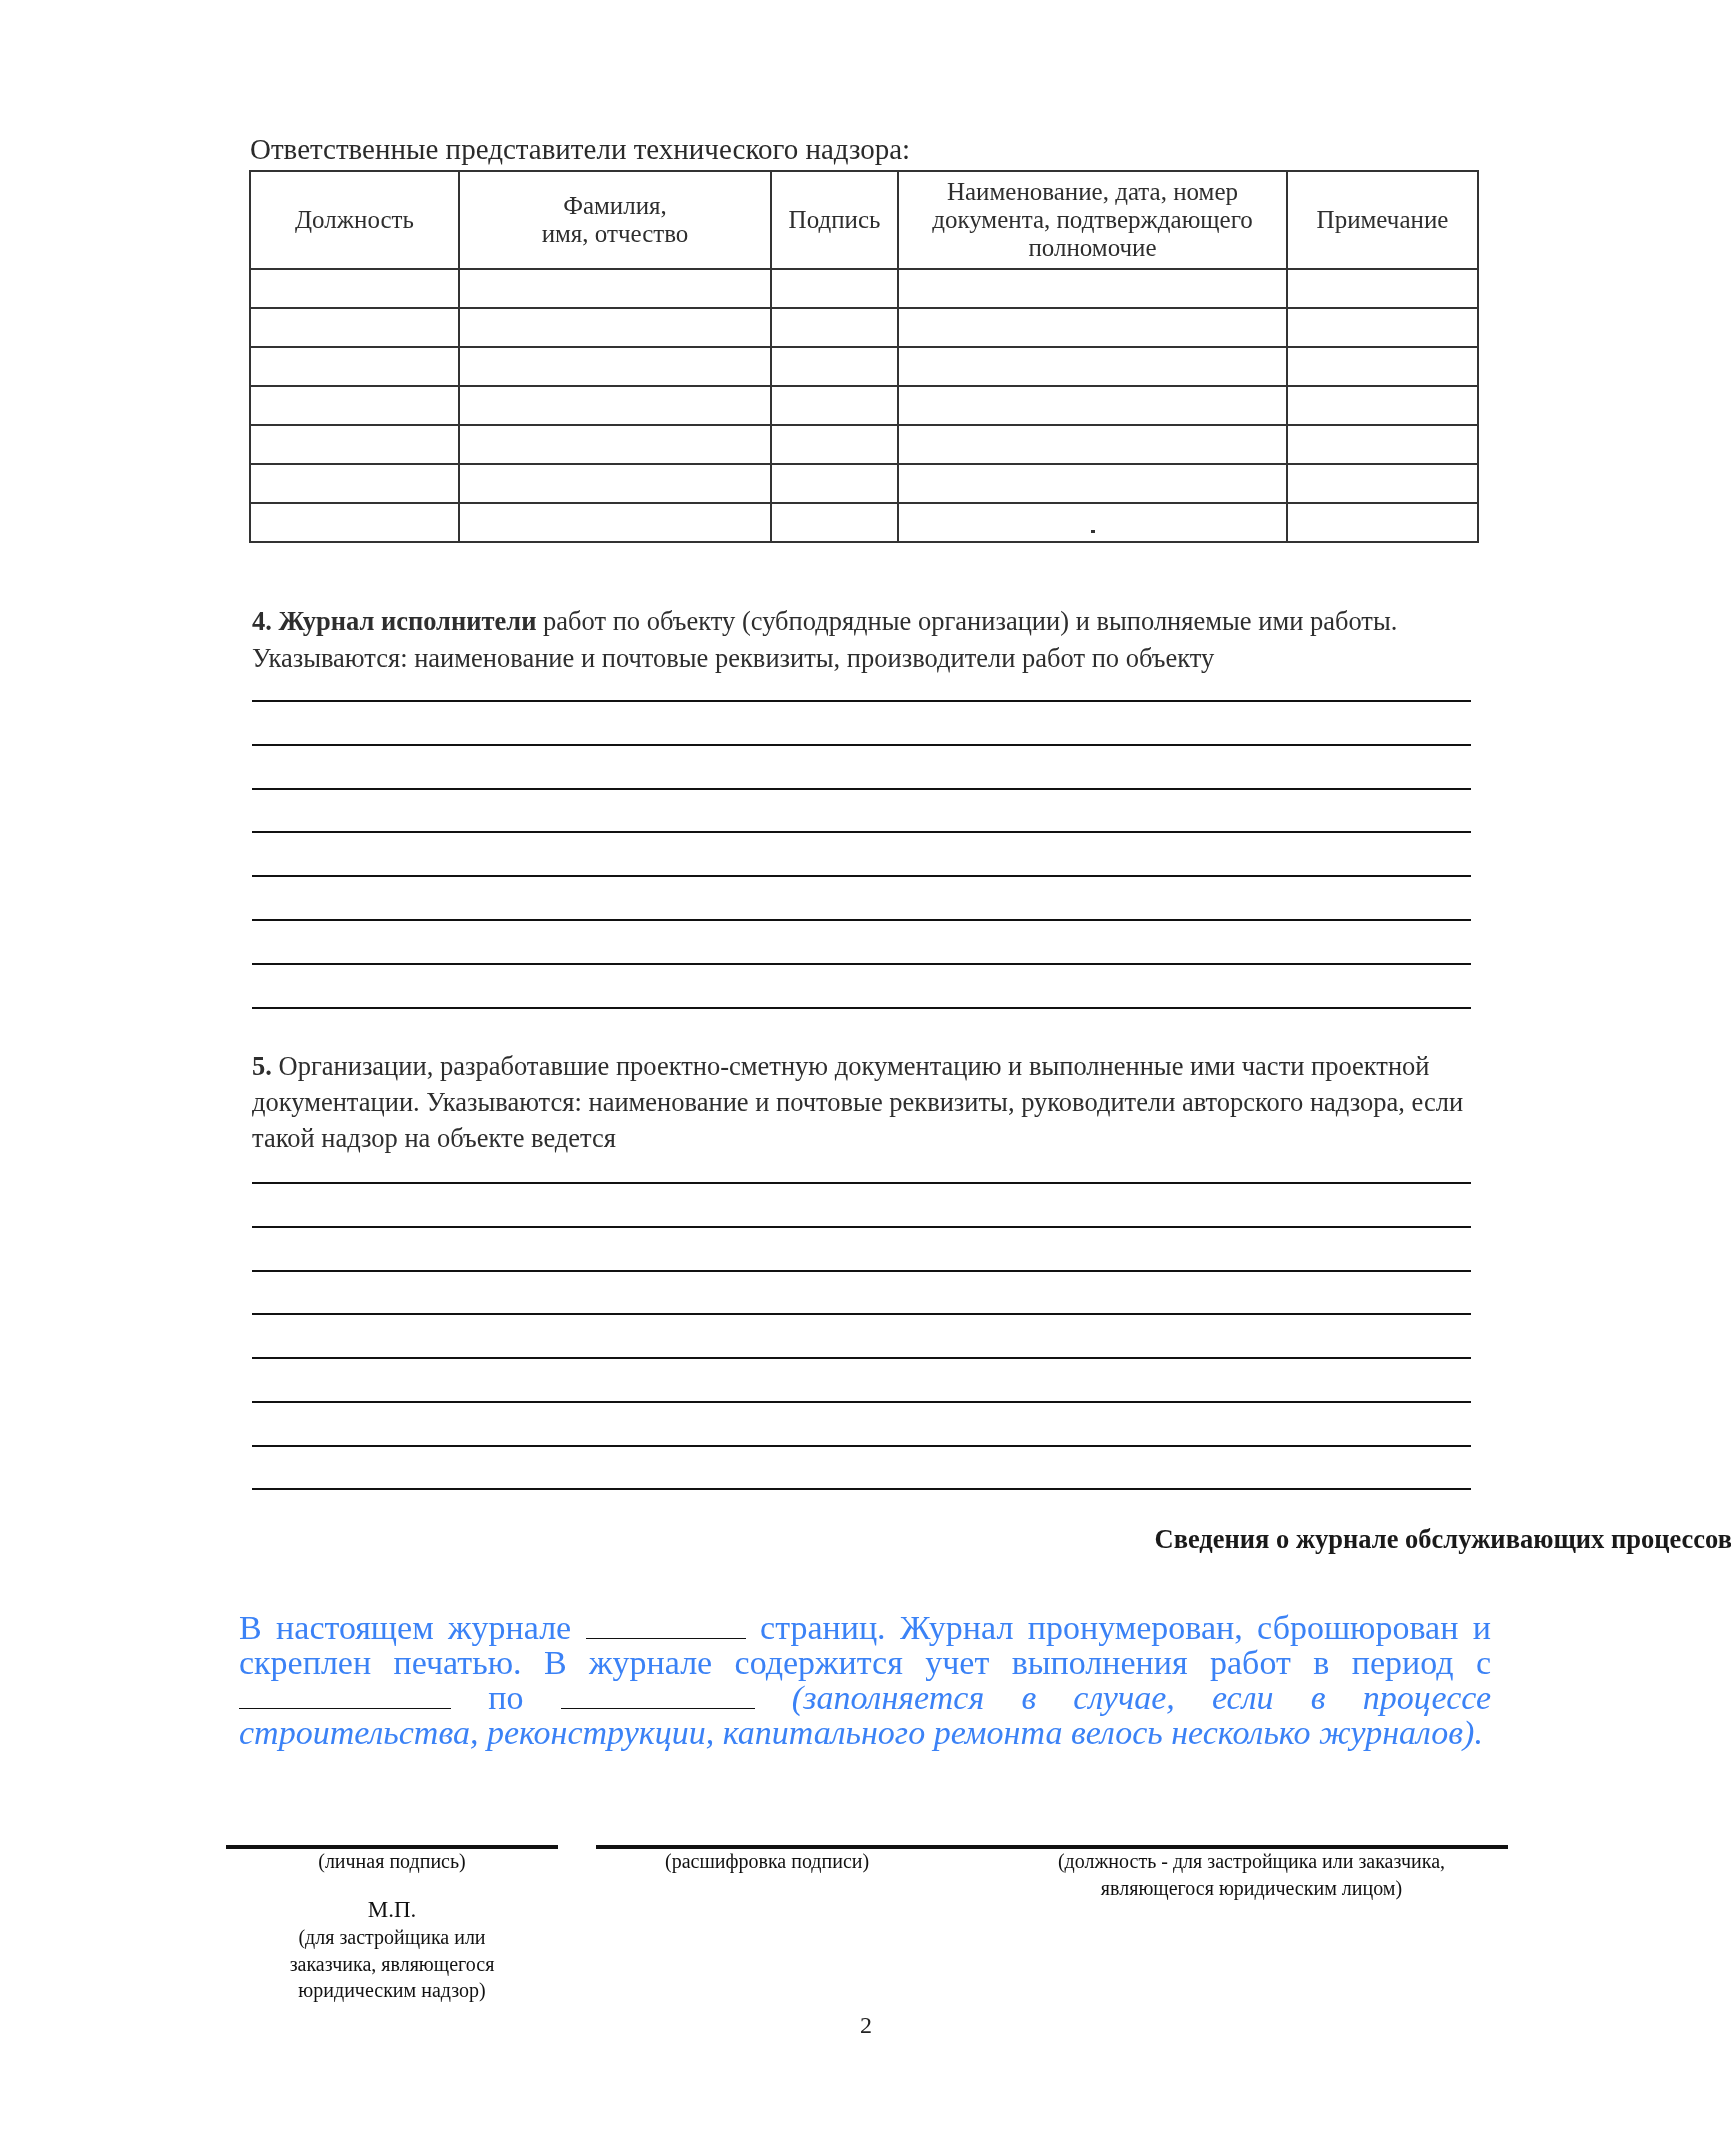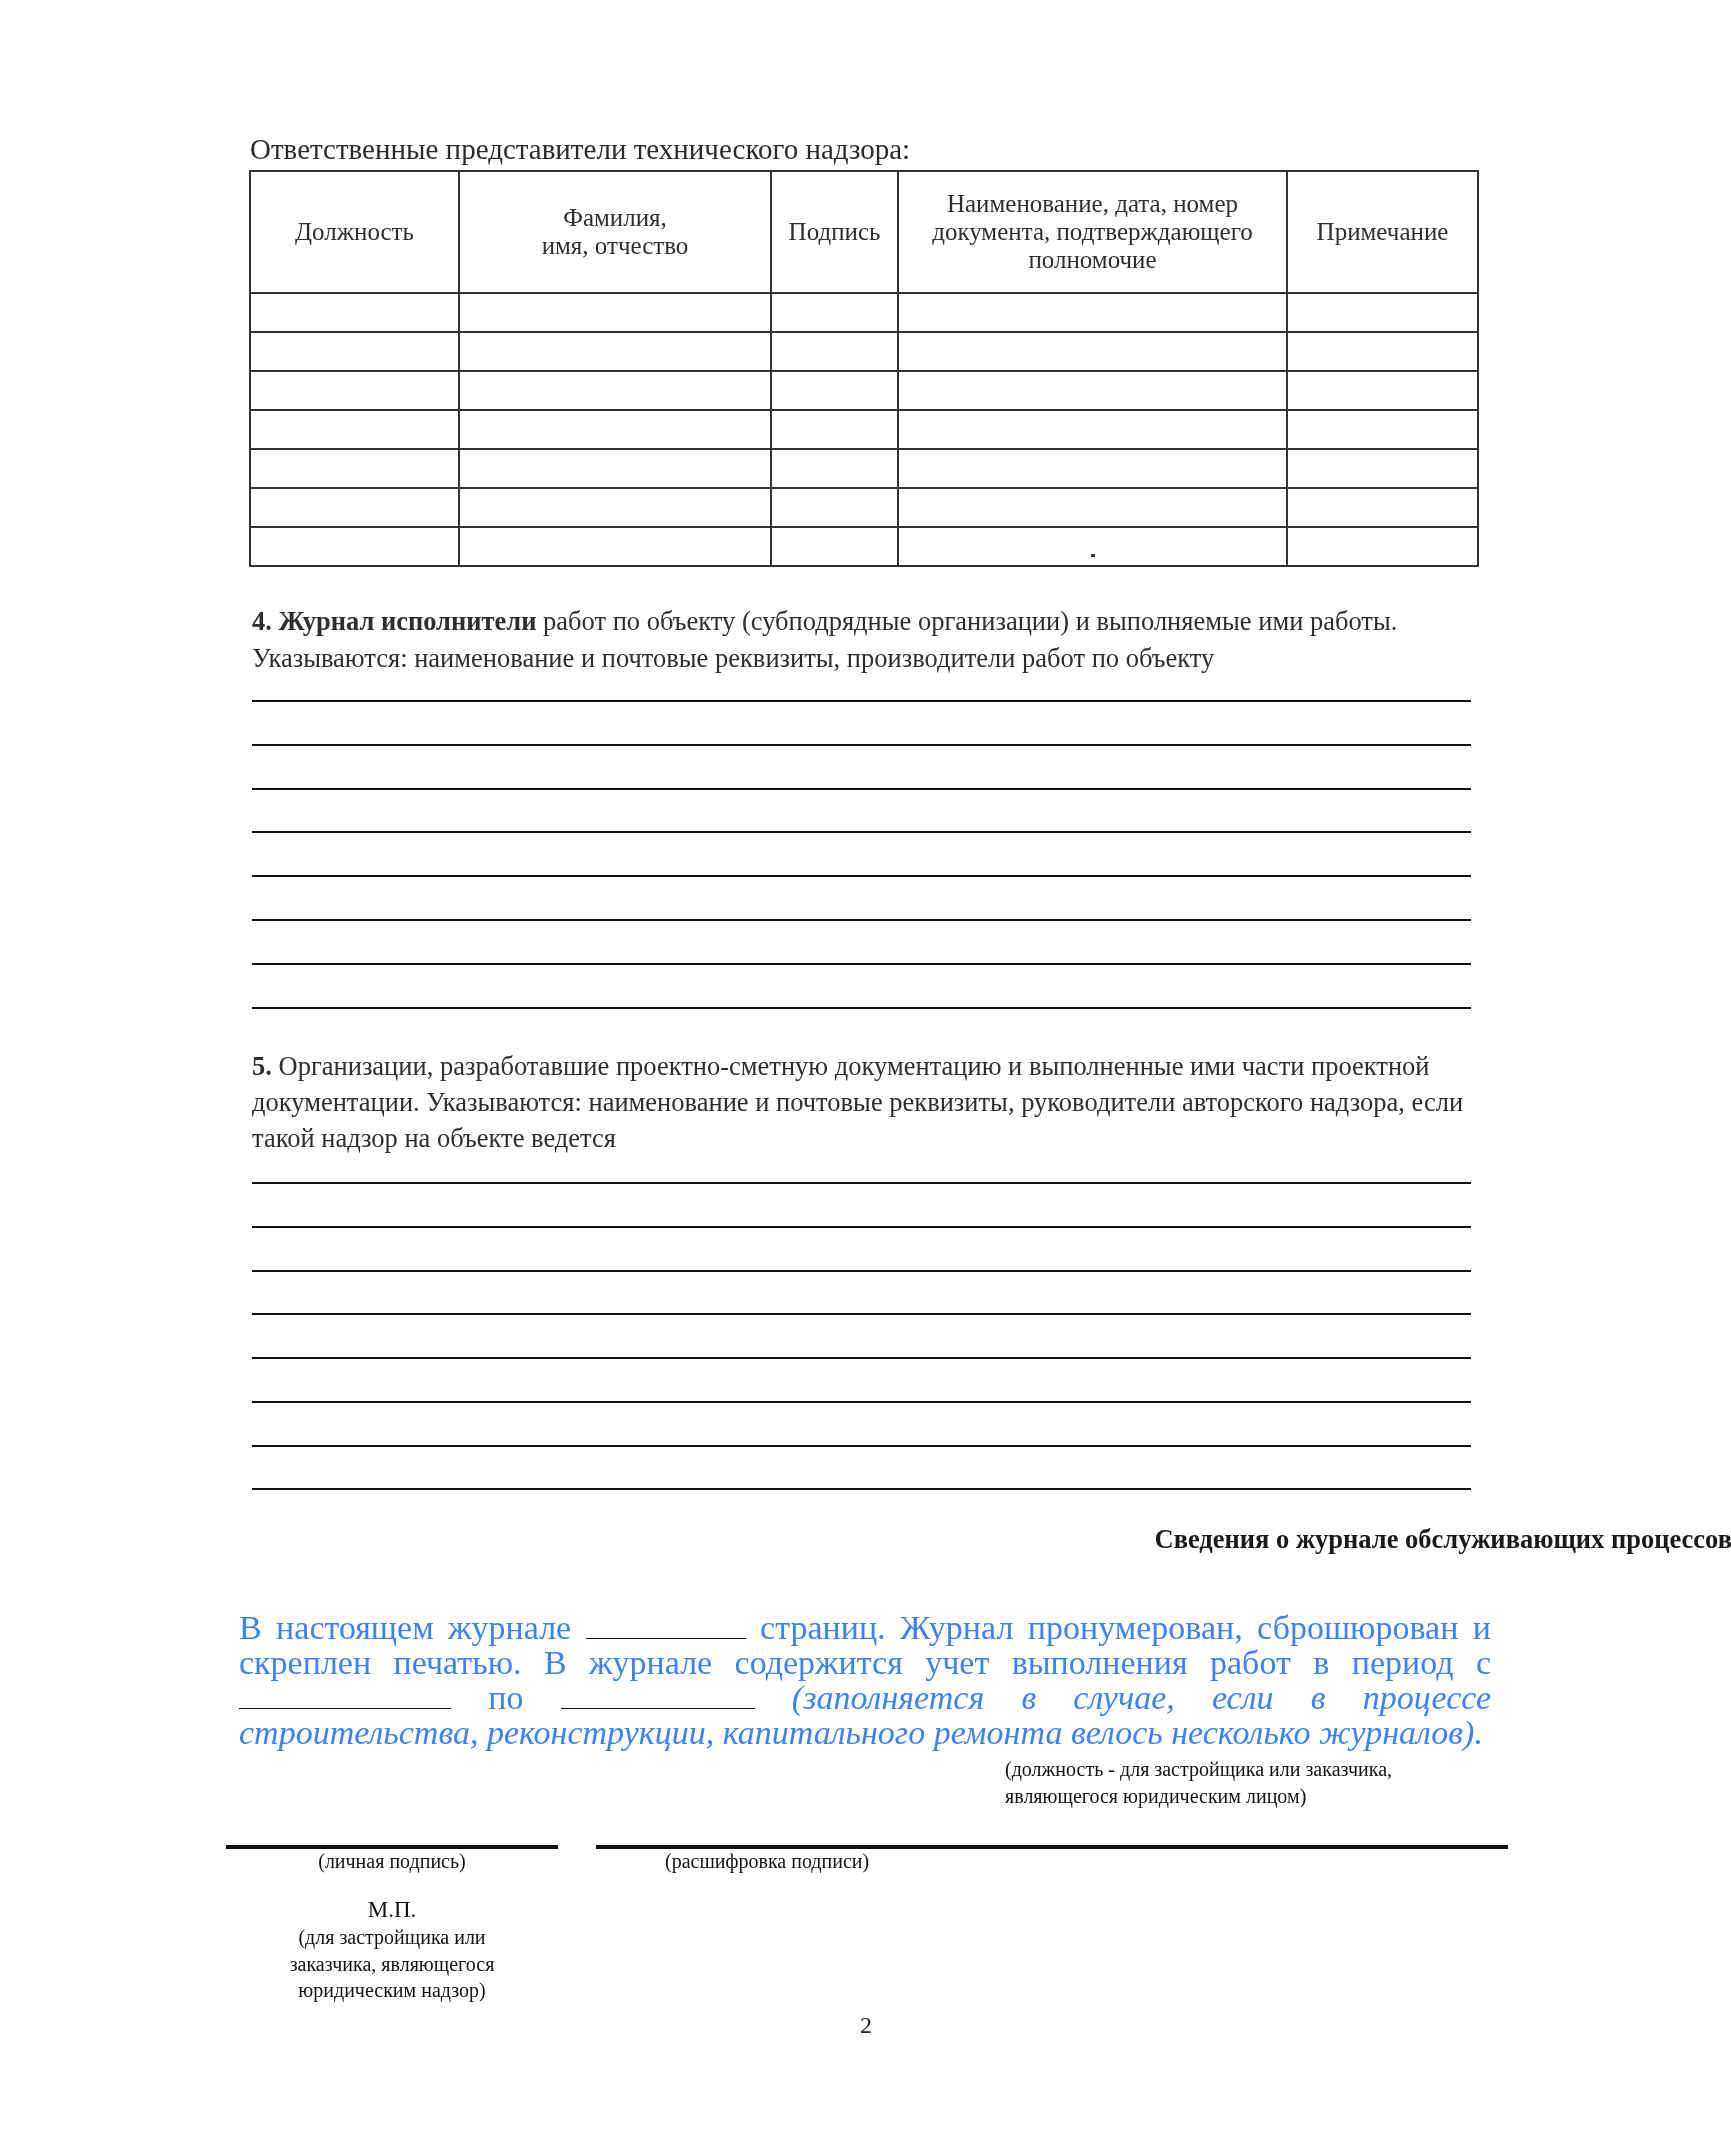--- a/index.html
+++ b/index.html
@@ -41,21 +41,21 @@
       <col style="width:127px">
       <col style="width:389px">
       <col style="width:191px">
   </colgroup>
   <thead>
     <tr>
       <th>Должность</th>
       <th><span style="white-space:pre-line">Фамилия,
 имя, отчество</span></th>
       <th>Подпись</th>
-      <th style="padding:16px 11px">Наименование, дата, номер документа, подтверждающего полномочие</th>
+      <th style="padding:4px 11px">Наименование, дата, номер документа, подтверждающего полномочие</th>
       <th>Примечание</th>
     </tr>
   </thead>
   <tbody>
     <tr>
       <td></td>
       <td></td>
       <td></td>
       <td></td>
       <td></td>
@@ -139,21 +139,21 @@
   <span>по</span>
   <span class="blank" style="width:194px"></span>
   <i>(заполняется в случае, если в процессе строительства, реконструкции, капитального ремонта велось несколько журналов).</i>
 </div>
 
 <div class="sigline" style="left:226px;top:1845px;width:332px"></div>
 <div class="sigline" style="left:596px;top:1845px;width:912px"></div>
 
 <div class="abs cap" style="left:226px;width:332px;top:1848px;text-align:center">(личная подпись)</div>
 <div class="abs cap" style="left:665px;top:1848px">(расшифровка подписи)</div>
-<div class="abs cap" style="left:1005px;width:493px;top:1756px;text-align:left">
+<div class="abs cap" style="left:1005px;width:493px;top:1848px;text-align:center">
   <div>(должность  -  для застройщика или заказчика,</div>
   <div>являющегося юридическим лицом)</div>
 </div>
 
 <div class="abs cap" style="left:226px;width:332px;top:1895px;text-align:center">
   <div style="font-size:23px;line-height:29px">М.П.</div>
   <div>(для застройщика или</div>
   <div>заказчика, являющегося</div>
   <div>юридическим надзор)</div>
 </div>

